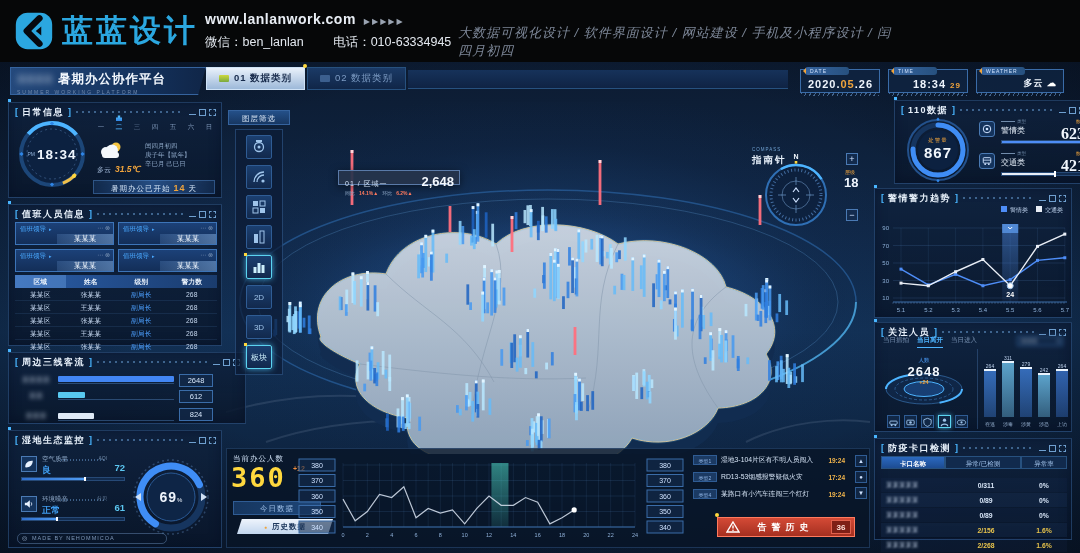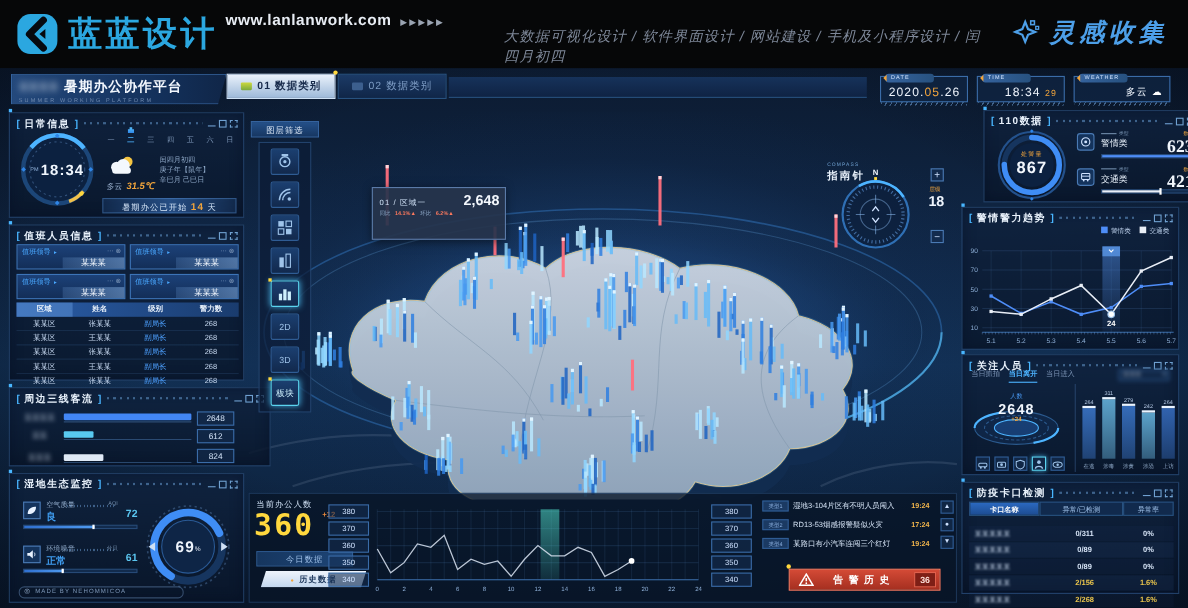--- a/index.html
+++ b/index.html
@@ -38,21 +38,21 @@
   .hdr-rail { position:absolute; left:408px; top:8px; width:380px; height:19px; background:linear-gradient(180deg,#16325a,#0f2344); border-bottom:1px solid #27517f; z-index:4; }
   .tab { position:absolute; top:5px; height:23px; width:99px; display:flex; align-items:center; justify-content:center; gap:5px; font-size:9.5px; letter-spacing:1px; z-index:6; }
   .tab.active { background:linear-gradient(180deg,#e9f1fb,#9db9d9); color:#16294a; font-weight:bold; border:1px solid #cfe2f6; }
   .tab.active::after { content:""; position:absolute; right:-3px; top:-4px; width:4px; height:4px; background:#ffd83e; border-radius:50%; }
   .tab.inactive { background:linear-gradient(180deg,#1b3a66,#102档648); background:linear-gradient(180deg,#1b3a66,#102648); color:#7d9cc4; border:1px solid #27517f; }
   .tab-glyph { width:10px; height:7px; background:linear-gradient(180deg,#cdd83e,#7aa93e); border-radius:1px; }
   .tab.inactive .tab-glyph { background:#3c5f8e; }
   .info-box { position:absolute; top:7px; height:24px; border:1px solid #3a6ca8; background:rgba(16,38,70,.7); z-index:5; }
   .info-label { position:absolute; left:4px; top:-3px; min-width:44px; padding:0 5px; height:8px; line-height:8px; font-size:5px; letter-spacing:1px; color:#cfe2ff; background:linear-gradient(90deg,#35639e,#27517f); border-radius:3px; }
   .info-label::before { content:""; position:absolute; left:-5px; top:1px; border:3px solid transparent; border-right-color:#f0a43c; }
-  .info-value { position:absolute; right:6px; bottom:2px; font-size:11px; font-weight:normal; color:#eef4fc; letter-spacing:1px; }
+  .info-value { position:absolute; right:6px; bottom:2px; font-size:11px; font-weight:bold; color:#eef4fc; letter-spacing:1px; }
   .accent-o { color:#f0a43c; }
   .hatch { position:absolute; left:0; bottom:-4px; width:100%; height:3px;
     background:repeating-linear-gradient(120deg, rgba(110,160,215,.55) 0 1px, transparent 1px 4px); }
 
   
   .panel { position:absolute; background:linear-gradient(180deg, rgba(15,34,62,.88), rgba(9,22,42,.82));
     border:1px solid rgba(62,112,172,.4); box-shadow:0 0 12px rgba(0,10,30,.4) inset; z-index:8; }
   .ph { position:relative; display:flex; align-items:center; padding:3px 5px 0 6px; height:15px; }
   .phb { color:#49b6ff; font-size:9px; font-weight:bold; }
   .phb.l::before { content:"["; } .phb.r::before { content:"]"; }
@@ -143,21 +143,21 @@
   
   .compass { position:absolute; left:746px; top:40px; width:122px; height:92px; z-index:9;margin-top:45px; }
   .compass-en { position:absolute; left:6px; top:0; font-size:4.5px; letter-spacing:1px; color:#6fa0d0; }
   .compass-cn { position:absolute; left:6px; top:7px; font-size:9.5px; font-weight:bold; color:#e8f1fb; letter-spacing:2px; }
   .zoom-btn { position:absolute; left:100px; width:12px; height:12px; border:1px solid #4a7ab4; background:rgba(20,45,80,.8);
     color:#cfe2ff; font-size:9px; line-height:10px; text-align:center; }
   .level-label { position:absolute; left:99px; top:22px; font-size:5px; color:#f0a43c; }
   .level-val { position:absolute; left:98px; top:28px; font-size:13px; font-weight:bold; color:#eef4fc; }
 
   
-  .map-tip { position:absolute; left:338px; top:108px; width:122px; height:48px; background:rgba(38,52,76,.92);
+  .map-tip { position:absolute; left:338px; top:108px; width:122px; height:15px; background:rgba(38,52,76,.92);
     border:1px solid #5a7aa8; box-shadow:0 2px 8px rgba(0,0,0,.5); z-index:10; padding:3px 5px 0 6px; }
   .tip-row1 { display:flex; align-items:baseline; justify-content:space-between; }
   .tip-title { font-size:7px; color:#cfe0f4; letter-spacing:1px; }
   .tip-val { font-size:13px; font-weight:bold; color:#f4f8fd; }
   .tip-row2 { margin-top:1px; font-size:5px; color:#8fa9c8; display:flex; gap:4px; align-items:center; }
   .tip-up { color:#ff7a5e; font-weight:bold; }
 
   
   #bottomStrip { position:absolute; left:226px; top:386px; width:644px; height:100px; z-index:8;
     background:rgba(8,20,38,.78); border:1px solid rgba(62,112,172,.35); }
@@ -245,30 +245,26 @@
 
 <div id="banner">
   <svg class="logo-mark" viewBox="0 0 44 44">
     <rect x="2" y="2" width="40" height="40" rx="13" fill="#2ba7e0"></rect>
     <path d="M28 8 L14 22 L28 36" stroke="#06090f" stroke-width="7" fill="none" stroke-linecap="round" stroke-linejoin="round"></path>
     <path d="M30 17 L24 22 L30 27 Z" fill="#06090f"></path>
   </svg>
   <div class="logo-text">蓝蓝设计</div>
   <div class="contact">
     <span class="site">www.lanlanwork.com</span><span class="arrows">▶▶▶▶▶</span>
+    <div class="contact-line2">
+      <span>微信：ben_lanlan</span>
+      <span>电话：010-63334945</span>
+    </div>
   </div>
   <div class="services">大数据可视化设计 / 软件界面设计 / 网站建设 / 手机及小程序设计 / 闰四月初四</div>
-  <div class="collect">
-    <svg width="26" height="26" viewBox="0 0 26 26">
-      <path d="M12 3 L14.6 9.4 L21 12 L14.6 14.6 L12 21 L9.4 14.6 L3 12 L9.4 9.4 Z" fill="none" stroke="#4d9fe8" stroke-width="2"></path>
-      <rect x="17" y="2" width="3.4" height="3.4" fill="none" stroke="#4d9fe8" stroke-width="1.4"></rect>
-      <rect x="21.6" y="7" width="2.6" height="2.6" fill="none" stroke="#4d9fe8" stroke-width="1.2"></rect>
-    </svg>
-    <span class="collect-text">灵感收集</span>
-  </div>
 </div>
 
 <div id="dashboard">
 
   <svg id="map-svg" viewBox="0 0 644 372" style="position:absolute;left:226px;top:20px;width:644px;height:372px;z-index:2;">
       <defs>
         <radialGradient id="pglow" cx="50%" cy="50%">
           <stop offset="0%" stop-color="rgba(45,105,185,.55)"></stop>
           <stop offset="70%" stop-color="rgba(25,60,110,.25)"></stop>
           <stop offset="100%" stop-color="rgba(10,25,50,0)"></stop>

